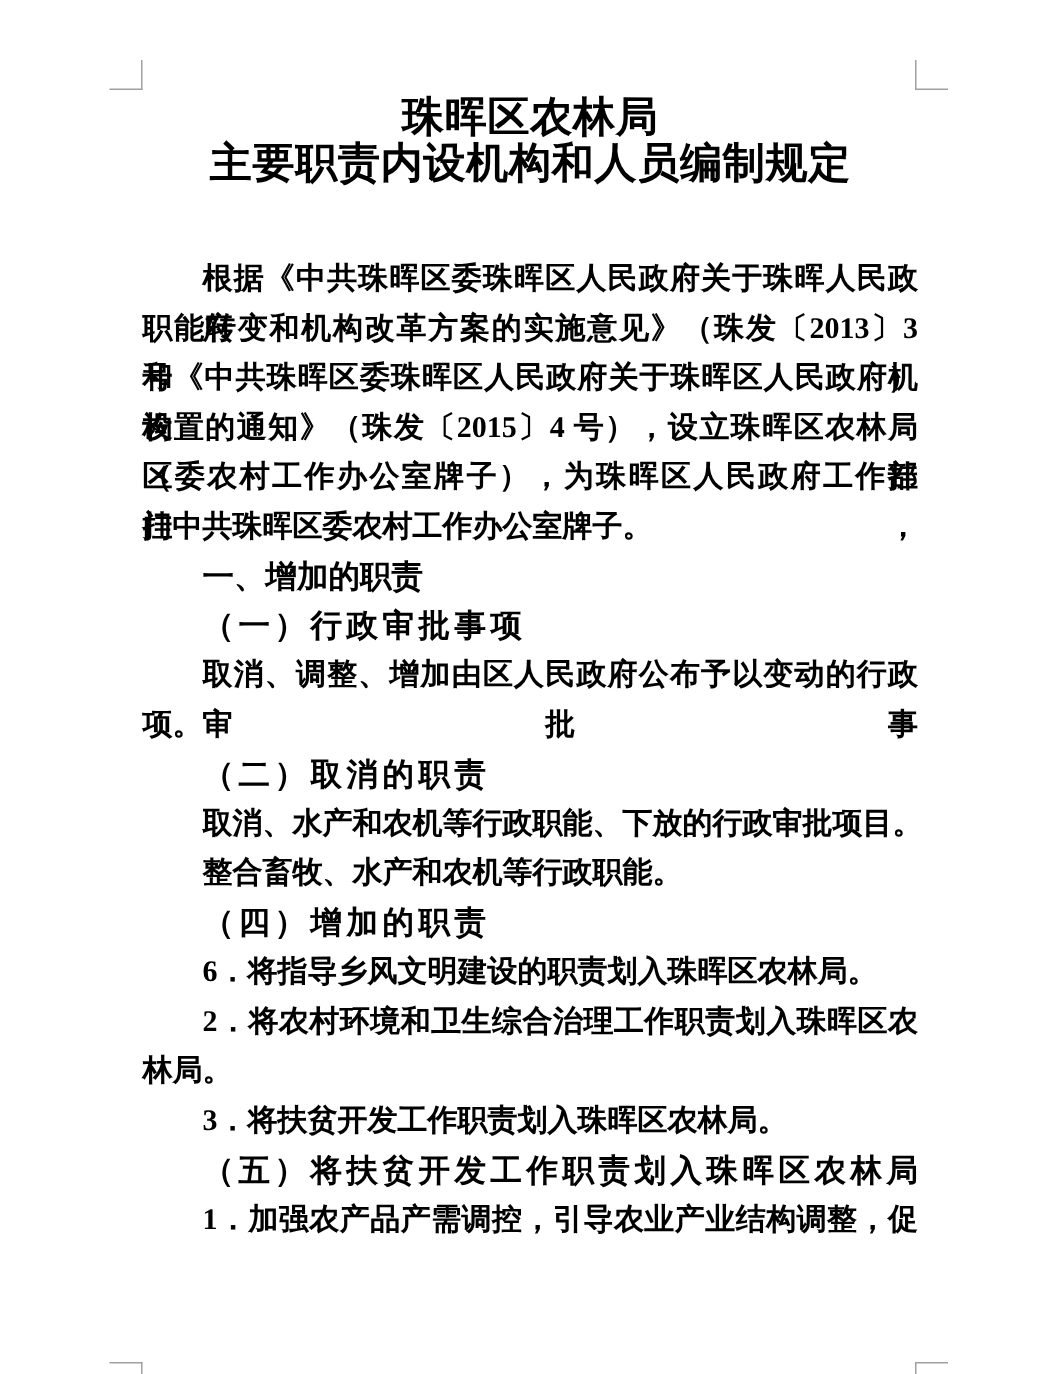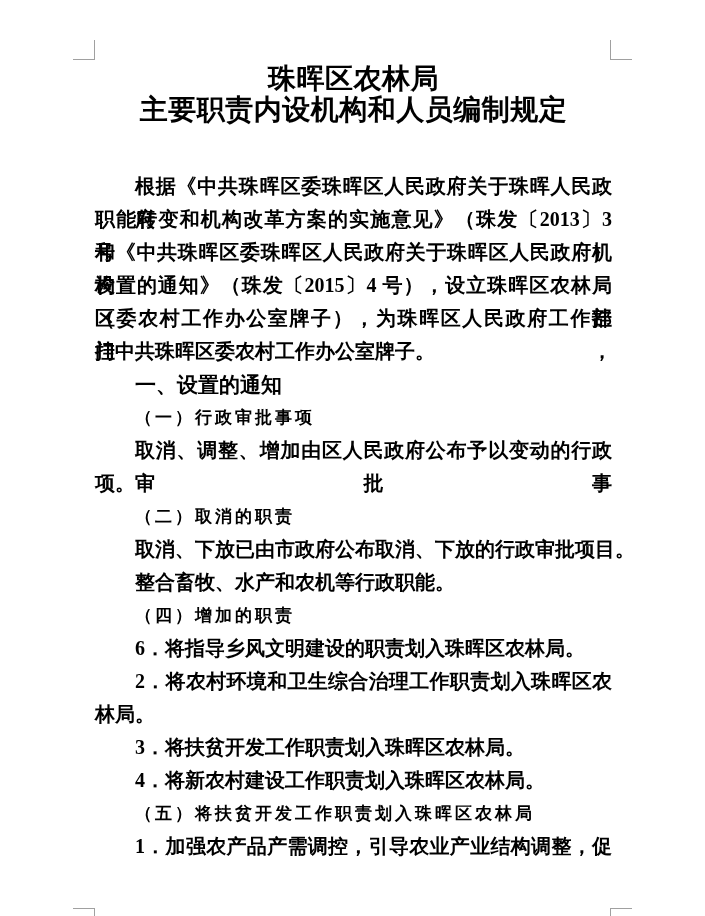--- a/index.html
+++ b/index.html
@@ -52,21 +52,21 @@
   }
   .body { font-family: "Liberation Serif", serif; font-weight: bold; }
   .h1 {
     font-family: "Liberation Sans", sans-serif;
     font-weight: bold;
     font-size: 21px;
   }
   .h2 {
     font-family: "Liberation Serif", serif;
     font-weight: bold;
-    font-size: 17px;
+    font-size: 21px;
     letter-spacing: 3px;
   }
   .indent { padding-left: 40px; }
   .fill {
     white-space: normal;
     text-align: justify;
     text-align-last: justify;
     text-justify: inter-character;
   }
 </style>
@@ -87,31 +87,30 @@
       <div class="title-line">主要职责内设机构和人员编制规定</div>
     </div>
 
     <div class="body-block">
       <div class="line body indent fill">根据《中共珠晖区委珠晖区人民政府关于珠晖人民政府</div>
       <div class="line body fill">职能转变和机构改革方案的实施意见》（珠发〔2013〕3 号）</div>
       <div class="line body fill">和《中共珠晖区委珠晖区人民政府关于珠晖区人民政府机构</div>
       <div class="line body fill">设置的通知》（珠发〔2015〕4 号），设立珠晖区农林局（挂</div>
       <div class="line body fill">区委农村工作办公室牌子），为珠晖区人民政府工作部门，</div>
       <div class="line body">挂中共珠晖区委农村工作办公室牌子。</div>
-      <div class="line h1 indent">一、设置的通知</div>
+      <div class="line h1 indent">一、增加的职责</div>
       <div class="line h2 indent">（一）行政审批事项</div>
       <div class="line body indent fill">取消、调整、增加由区人民政府公布予以变动的行政审批事</div>
       <div class="line body">项。</div>
       <div class="line h2 indent">（二）取消的职责</div>
-      <div class="line body indent">取消、下放已由市政府公布取消、下放的行政审批项目。</div>
+      <div class="line body indent">取消、水产和农机等行政职能、下放的行政审批项目。</div>
       <div class="line body indent">整合畜牧、水产和农机等行政职能。</div>
       <div class="line h2 indent">（四）增加的职责</div>
       <div class="line body indent">6．将指导乡风文明建设的职责划入珠晖区农林局。</div>
       <div class="line body indent fill">2．将农村环境和卫生综合治理工作职责划入珠晖区农</div>
       <div class="line body">林局。</div>
       <div class="line body indent">3．将扶贫开发工作职责划入珠晖区农林局。</div>
-      <div class="line body indent">4．将新农村建设工作职责划入珠晖区农林局。</div>
       <div class="line h2 indent">（五）将扶贫开发工作职责划入珠晖区农林局</div>
       <div class="line body indent fill">1．加强农产品产需调控，引导农业产业结构调整，促</div>
     </div>
 
   </div>
 </div>
 
 </body></html>

